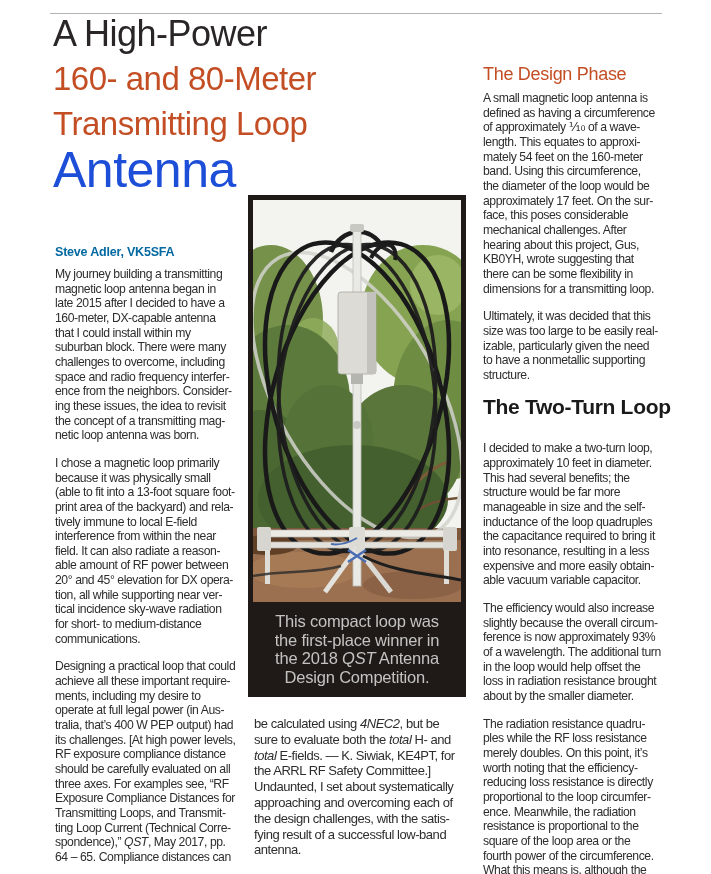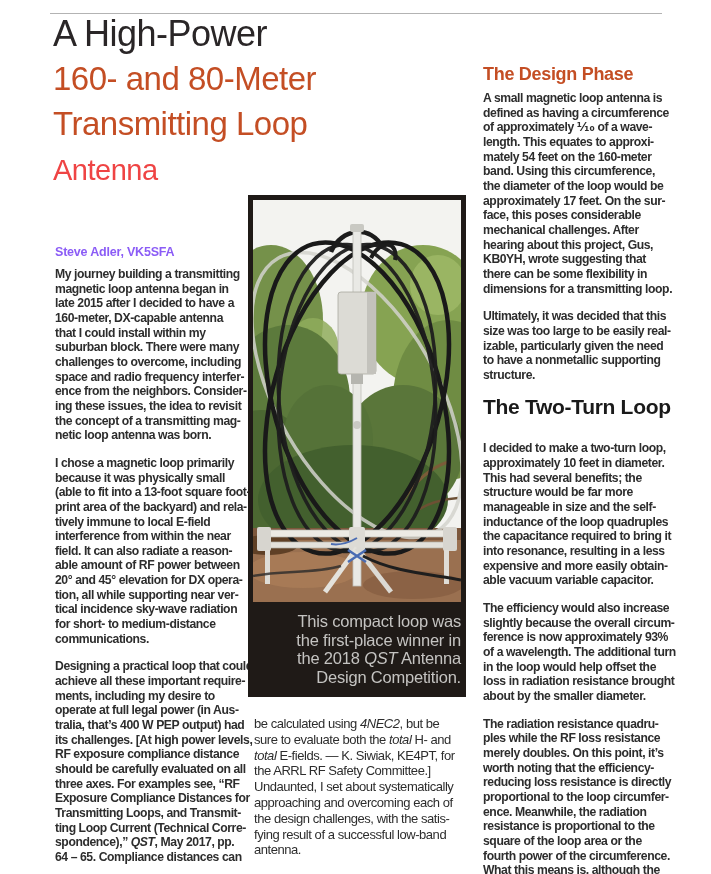--- a/index.html
+++ b/index.html
@@ -6,37 +6,37 @@
   body{
     width:711px;height:874px;position:relative;background:#ffffff;
     font-family:"Liberation Sans","DejaVu Sans",sans-serif;
     overflow:hidden;color:#2d2d2d;
   }
   .top-rule{position:absolute;left:50px;top:13px;width:612px;height:1px;background:#b3b3b3;}
   .title-block{position:absolute;left:53px;top:12px;}
   .title-line{white-space:pre;letter-spacing:-0.5px;}
   .t1{font-size:36px;line-height:44px;color:#2a2627;}
   .t2,.t3{font-size:33px;line-height:45px;color:#c44e24;}
-  .t4{font-size:29px;line-height:48px;color:#ef4444;}
+  .t4{font-size:50px;line-height:48px;color:#1d4ed8;}
 
   .col-left{position:absolute;left:55px;top:245px;width:200px;}
   .col-right{position:absolute;left:483px;top:64px;width:218px;}
   .col-mid{position:absolute;left:254px;top:716px;width:218px;}
 
-  .byline{font-size:12.5px;font-weight:bold;color:#8b5cf6;margin:0 0 8px 0;letter-spacing:-0.2px;}
-  p.body{font-size:12.2px;line-height:14.65px;letter-spacing:-0.42px;margin:0 0 13px 0;white-space:pre;color:#2d2d2d;font-weight:bold;}
+  .byline{font-size:12.5px;font-weight:bold;color:#0369a1;margin:0 0 8px 0;letter-spacing:-0.2px;}
+  p.body{font-size:12.2px;line-height:14.65px;letter-spacing:-0.42px;margin:0 0 13px 0;white-space:pre;color:#2d2d2d;}
   p.body-mid{font-size:13px;line-height:15.8px;letter-spacing:-0.45px;margin:0;white-space:pre;color:#2d2d2d;}
-  .h-orange{font-size:18px;font-weight:bold;color:#c44e24;letter-spacing:-0.3px;margin:0 0 6px 0;}
+  .h-orange{font-size:18px;font-weight:normal;color:#c44e24;letter-spacing:-0.3px;margin:0 0 6px 0;}
   .h-black{font-size:21px;font-weight:bold;color:#1a1a1a;letter-spacing:-0.3px;margin:10px 0 22px 0;}
 
   .photo-block{position:absolute;left:248px;top:195px;width:218px;height:502px;background:#1f1a17;}
   .photo-canvas{position:absolute;left:5px;top:5px;width:208px;height:402px;overflow:hidden;background:#f3f3f0;}
   .photo-canvas svg{display:block;}
   .photo-caption{
-    position:absolute;left:5px;top:417px;width:208px;text-align:right;
+    position:absolute;left:5px;top:417px;width:208px;text-align:center;
     font-size:16.5px;line-height:18.5px;letter-spacing:-0.2px;color:#c4c3c1;white-space:pre;
   }
 </style>
 </head>
 <body>
 
 <div class="top-rule"></div>
 
 <div class="title-block">
   <div class="title-line t1">A High-Power</div>

